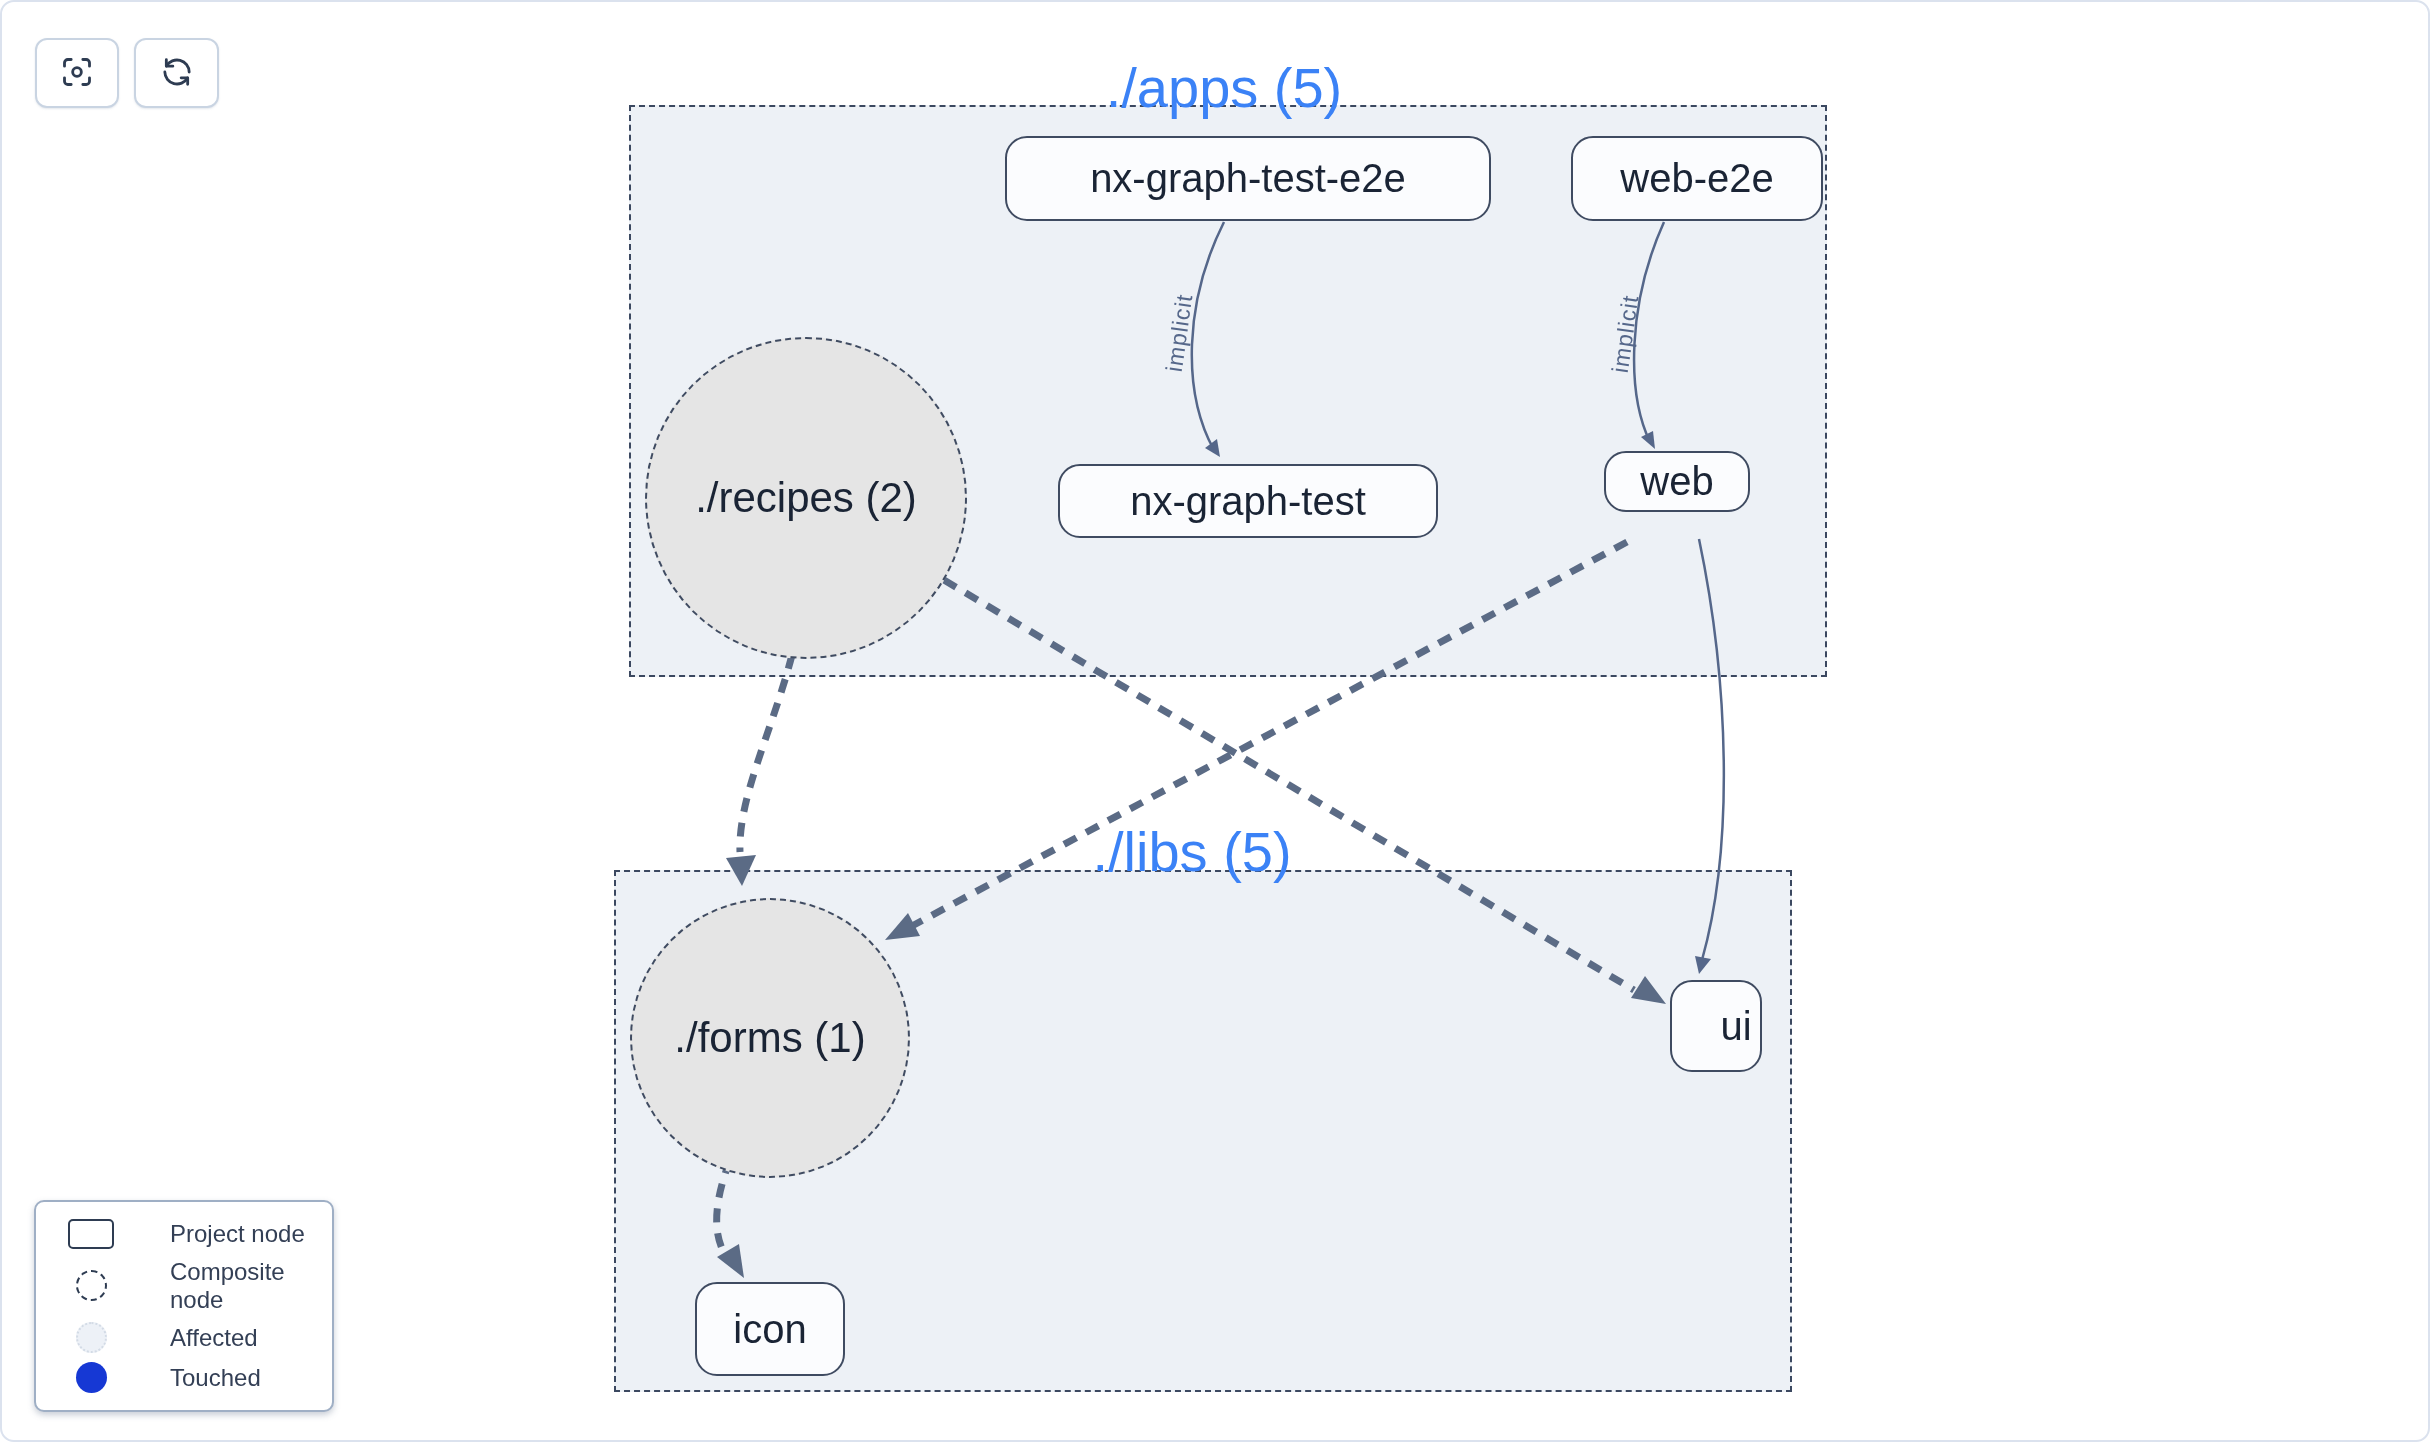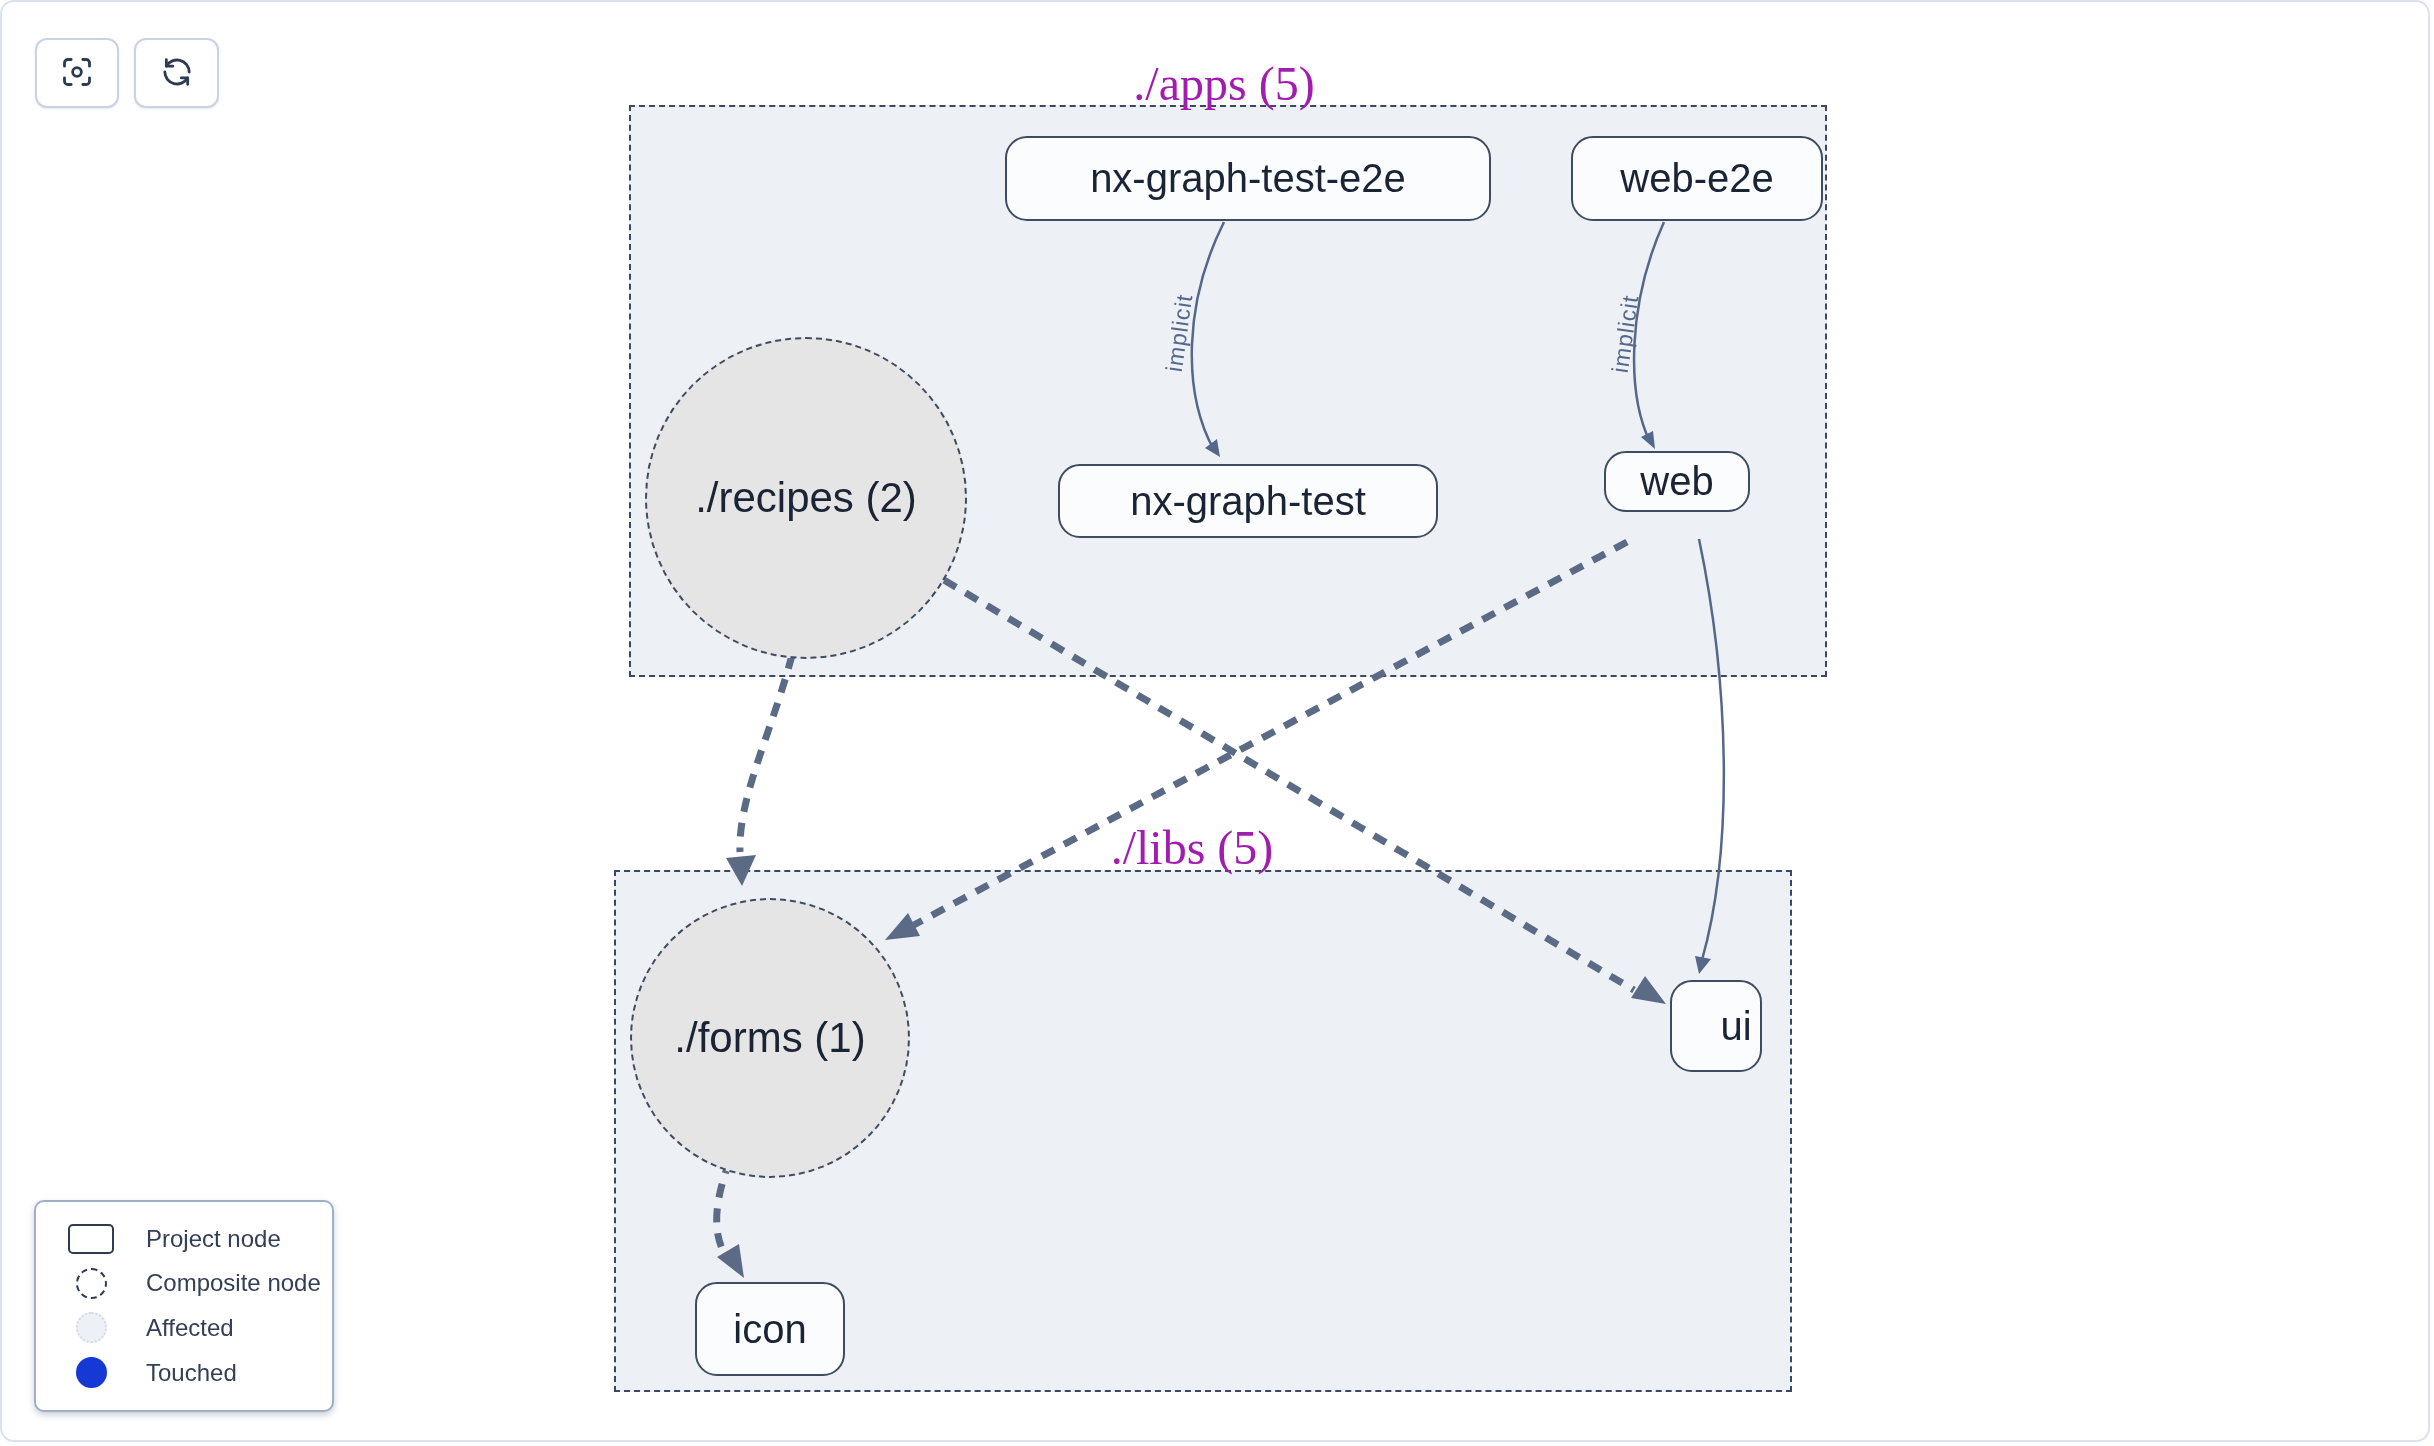--- a/index.html
+++ b/index.html
@@ -18,22 +18,22 @@
   .btn-focus{left:33px; top:36px; width:84px; height:70px;}
   .btn-refresh{left:132px; top:36px; width:85px; height:70px;}
 
   .group{
     position:absolute; background:#edf1f6; border:2px dashed #3b4860; box-sizing:border-box;
   }
   .group-apps{left:627px; top:103px; width:1198px; height:572px;}
   .group-libs{left:612px; top:868px; width:1178px; height:522px;}
 
   .group-label{
-    position:absolute; transform:translateX(-50%); font-size:48px; color:#a21caf;
-    white-space:nowrap; line-height:1; z-index:4;font-family:Liberation Serif, serif;
+    position:absolute; transform:translateX(-50%); font-size:56px; color:#3b82f6;
+    white-space:nowrap; line-height:1; z-index:4;
   }
   .label-apps{left:1222px; top:58px;}
   .label-libs{left:1190px; top:822px;}
 
   .pnode{
     position:absolute; background:#fbfcfe; border:2px solid #3f4b61; border-radius:22px;
     display:flex; align-items:center; justify-content:center; color:#1a2435;
     font-size:40px; box-sizing:border-box; z-index:3; cursor:pointer; white-space:nowrap;
   }
   .cnode{
@@ -56,21 +56,21 @@
   .arrow{fill:#55678a; stroke:none;}
   .arrow-big{fill:#5b6b85; stroke:none;}
   .edge-label{font-size:23px; fill:#55678a; letter-spacing:1px; text-anchor:middle;}
 
   .legend{
     position:absolute; left:32px; top:1198px; width:300px; height:212px; box-sizing:border-box;
     background:#fff; border:2px solid #9fafc5; border-radius:10px;
     box-shadow:0 3px 6px rgba(100,116,139,.35);
     display:flex; flex-direction:column; justify-content:space-evenly; padding:8px 0; z-index:5;
   }
-  .legend-row{display:flex; align-items:center; font-size:24px; color:#333f55;}
+  .legend-row{display:flex; align-items:center; font-size:24px; color:#333f55;gap:24px;}
   .legend-swatch-box{width:110px; display:flex; justify-content:center; flex:none;}
   .sw-rect{width:46px; height:30px; border:2.5px solid #2e3c52; border-radius:5px; background:#fff; box-sizing:border-box;}
   .sw-circ-dashed{width:31px; height:31px; border:2px dashed #2e3c52; border-radius:50%; background:#fff; box-sizing:border-box;}
   .sw-circ-affected{width:31px; height:31px; border:2px dotted #d3dbe6; border-radius:50%; background:#edf1f7; box-sizing:border-box;}
   .sw-circ-touched{width:31px; height:31px; border-radius:50%; background:#1638d4;}
 </style>
 </head>
 <body>
 
 <div class="page">

